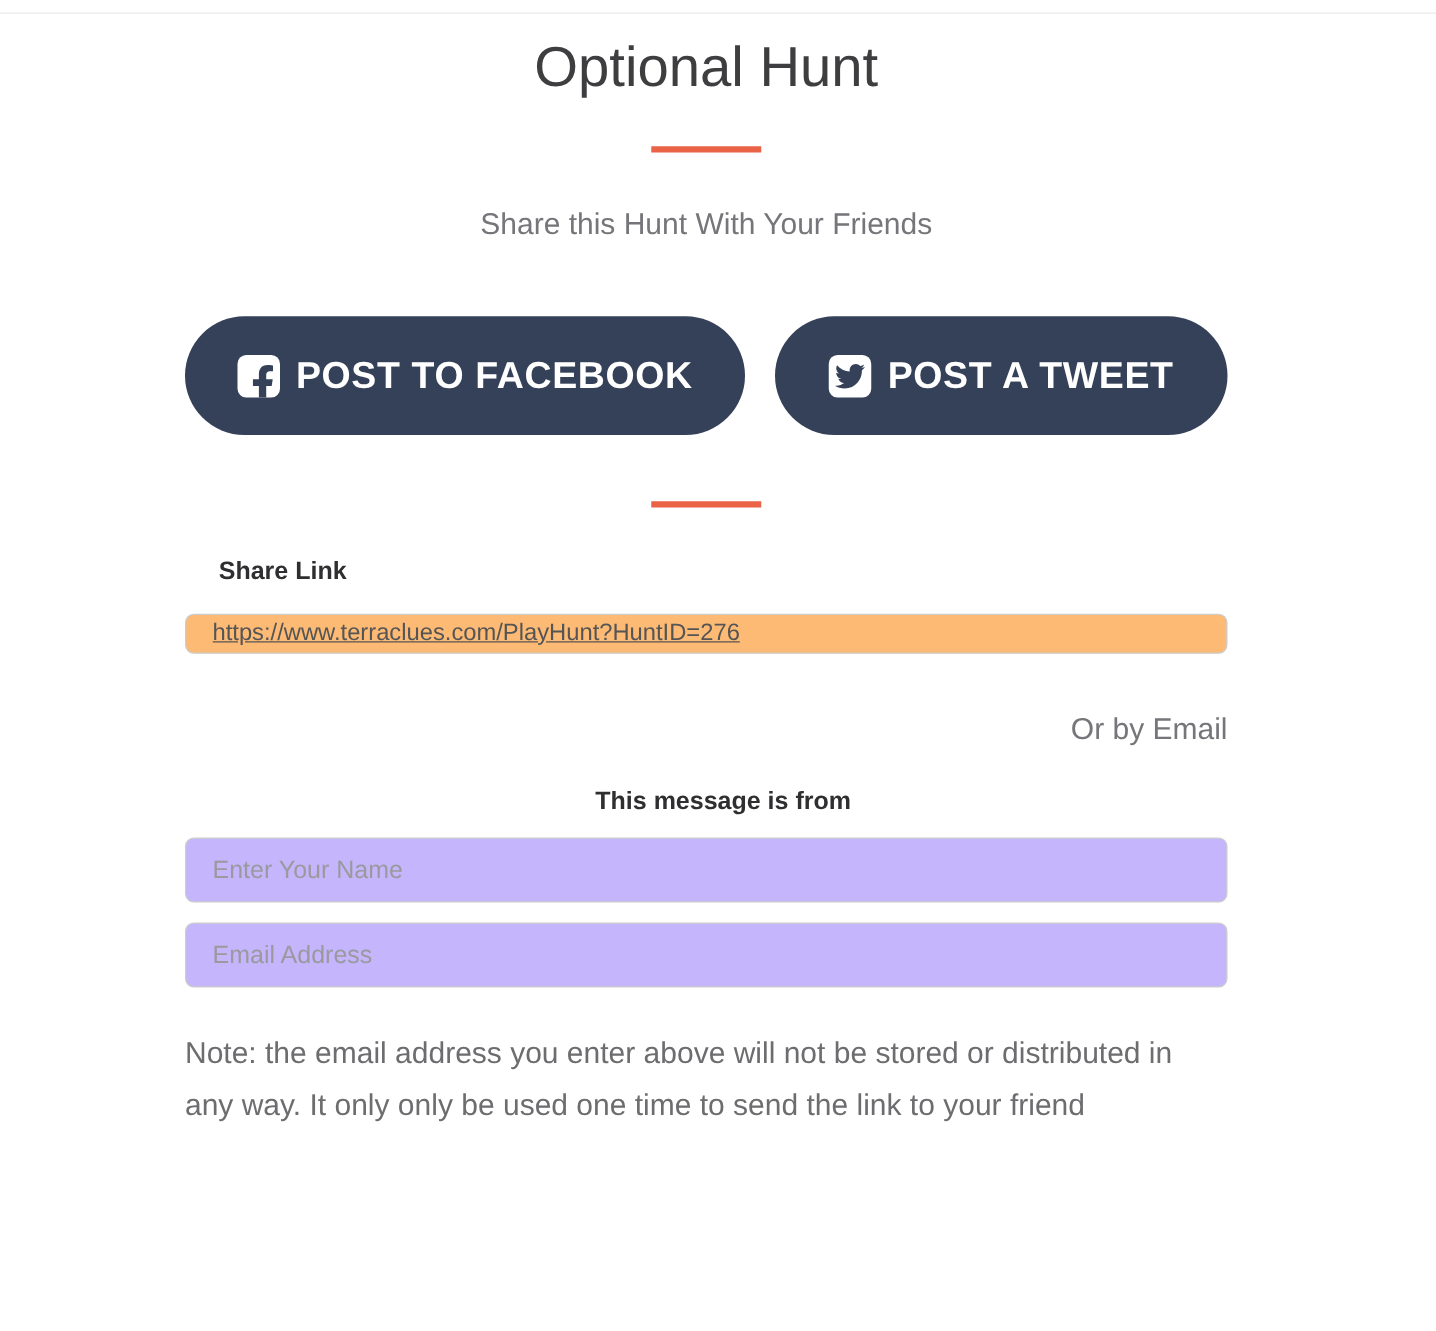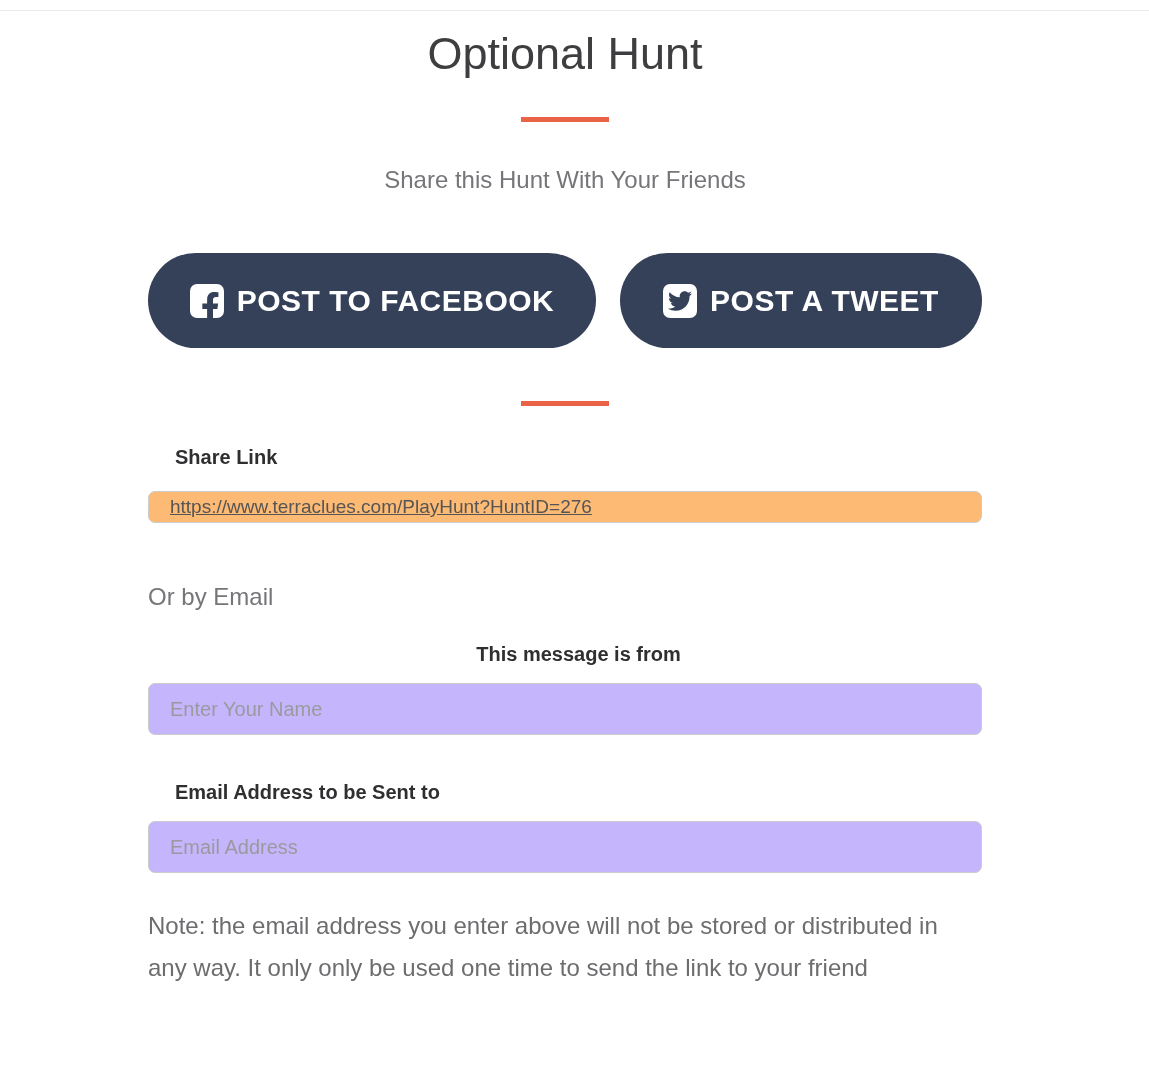--- a/index.html
+++ b/index.html
@@ -107,22 +107,22 @@
     font-size: 19px;
     text-decoration: underline;
   }
   .white-input {
     margin-top: 16px;
     height: 52px;
     background: #c4b5fd;
   }
   .white-input::placeholder { color: #9a9a9e; opacity: 1; }
   .or-by-email {
-    margin-top: 60px;
-    text-align: left;
+    margin-top: 47px;
+    text-align: right;
     font-size: 24px;
     color: #76767a;
     line-height: 28px;
   }
   .label-tight { margin-top: 30px; text-align: center; }
   .label-email { margin-top: 44px; }
   .note-text {
     margin-top: 32px;
     font-size: 24px;
     color: #6d6d70;
@@ -164,18 +164,17 @@
   <div class="accent-divider" style="margin-top:53px;"></div>
 
   <div class="section-label">Share Link</div>
   <input class="text-input share-input" type="text" readonly="" value="https://www.terraclues.com/PlayHunt?HuntID=276" style="">
 
   <div class="or-by-email">Or by Email</div>
 
   <div class="section-label label-tight">This message is from</div>
   <input class="text-input white-input" type="text" placeholder="Enter Your Name" style="">
 
-  <div class="section-label label-email">Email Address to be Sent to</div>
   <input class="text-input white-input" type="text" placeholder="Email Address" style="">
 
   <p class="note-text">Note: the email address you enter above will not be stored or distributed in any way. It only only be used one time to send the link to your friend</p>
 
 </div>
 
 </body></html>

